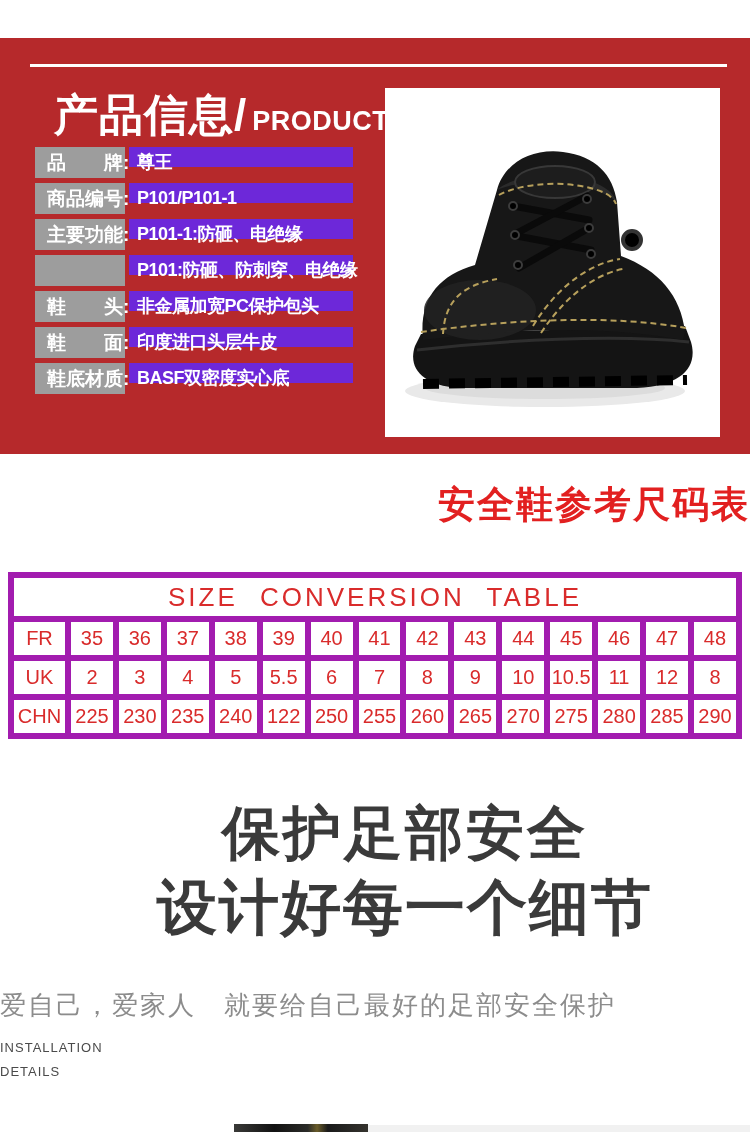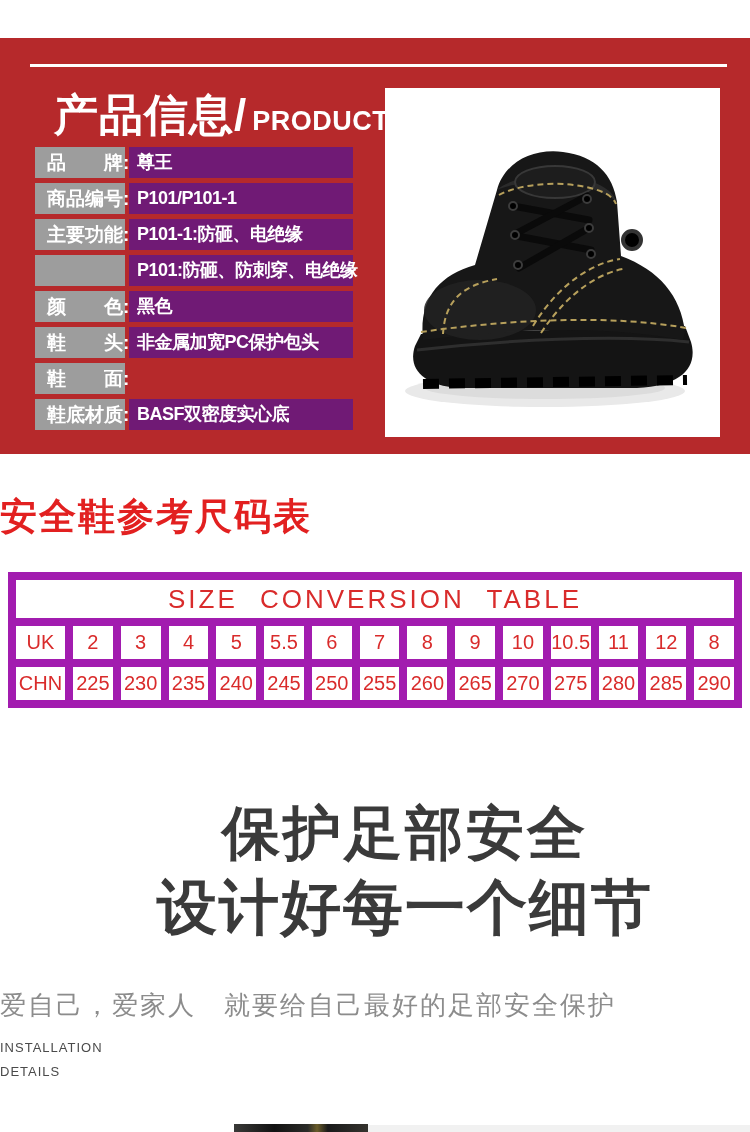--- a/index.html
+++ b/index.html
@@ -27,44 +27,44 @@
 
   
   .spec-table { position:absolute; left:35px; top:109px; }
   .spec-row { display:flex; margin-bottom:5px; }
   .spec-label {
     width:90px; height:31px; background:#9d9d9d; color:#ffffff;
     font-size:19px; font-weight:bold; line-height:31px;
     padding-left:12px; box-sizing:border-box; white-space:pre;
   }
   .spec-value {
-    width:224px; height:31px; background:#701a75; color:#ffffff;
+    width:224px; height:20px; background:#6d28d9; color:#ffffff;
     font-size:18px; font-weight:bold; line-height:31px; letter-spacing:-0.5px;
     padding-left:8px; box-sizing:border-box; margin-left:4px; white-space:nowrap;
   }
 
   
   .photo-box {
     position:absolute; left:385px; top:50px; width:335px; height:349px;
     background:#ffffff;
   }
 
   
   .size-heading {
     position:absolute; left:0; top:480px; width:750px;
-    text-align:left; font-size:37px; font-weight:bold;
-    color:#e22020; letter-spacing:2px;margin-top:12px;
+    text-align:right; font-size:37px; font-weight:bold;
+    color:#e22020; letter-spacing:2px;
   }
   .size-table-wrap { position:absolute; left:8px; top:572px; width:734px; }
   table.size-table {
     width:100%; border-collapse:collapse; table-layout:fixed;
     background:#ffffff;
   }
   table.size-table th, table.size-table td {
-    border:8px solid #a21caf; color:#d92b2b; text-align:center;
+    border:6px solid #a21caf; color:#d92b2b; text-align:center;
     padding:0; overflow:hidden;
   }
   table.size-table th {
     height:38px; font-size:26px; font-weight:normal;
     letter-spacing:3px; word-spacing:12px;
   }
   table.size-table td { height:33px; font-size:20px; }
   col.c-label { width:57px; }
 
   
@@ -116,29 +116,26 @@
     </div>
     <div class="spec-row">
       <div class="spec-label">主要功能:</div>
       <div class="spec-value">P101-1:防砸、电绝缘</div>
     </div>
     <div class="spec-row">
       <div class="spec-label"></div>
       <div class="spec-value">P101:防砸、防刺穿、电绝缘</div>
     </div>
     <div class="spec-row">
-      <div class="spec-label">颜　　色:</div>
-      <div class="spec-value">黑色</div>
-    </div>
-    <div class="spec-row">
       <div class="spec-label">鞋　　头:</div>
       <div class="spec-value">非金属加宽PC保护包头</div>
     </div>
     <div class="spec-row">
       <div class="spec-label">鞋　　面:</div>
+      <div class="spec-value">印度进口头层牛皮</div>
     </div>
     <div class="spec-row">
       <div class="spec-label">鞋底材质:</div>
       <div class="spec-value">BASF双密度实心底</div>
     </div>
   </div>
 
   <div class="photo-box">
     <svg width="335" height="349" viewBox="0 0 335 349">
 
@@ -202,20 +199,37 @@
         <col>
         <col>
         <col>
         <col>
         <col>
         <col>
     </colgroup>
     <tbody>
       <tr>
         <th colspan="15">SIZE CONVERSION TABLE</th>
+      </tr>
+      <tr>
+        <td>FR</td>
+        <td>35</td>
+        <td>36</td>
+        <td>37</td>
+        <td>38</td>
+        <td>39</td>
+        <td>40</td>
+        <td>41</td>
+        <td>42</td>
+        <td>43</td>
+        <td>44</td>
+        <td>45</td>
+        <td>46</td>
+        <td>47</td>
+        <td>48</td>
       </tr>
       <tr>
         <td>UK</td>
         <td>2</td>
         <td>3</td>
         <td>4</td>
         <td>5</td>
         <td>5.5</td>
         <td>6</td>
         <td>7</td>
@@ -226,21 +240,21 @@
         <td>11</td>
         <td>12</td>
         <td>8</td>
       </tr>
       <tr>
         <td>CHN</td>
         <td>225</td>
         <td>230</td>
         <td>235</td>
         <td>240</td>
-        <td>245</td>
+        <td>122</td>
         <td>250</td>
         <td>255</td>
         <td>260</td>
         <td>265</td>
         <td>270</td>
         <td>275</td>
         <td>280</td>
         <td>285</td>
         <td>290</td>
       </tr>

